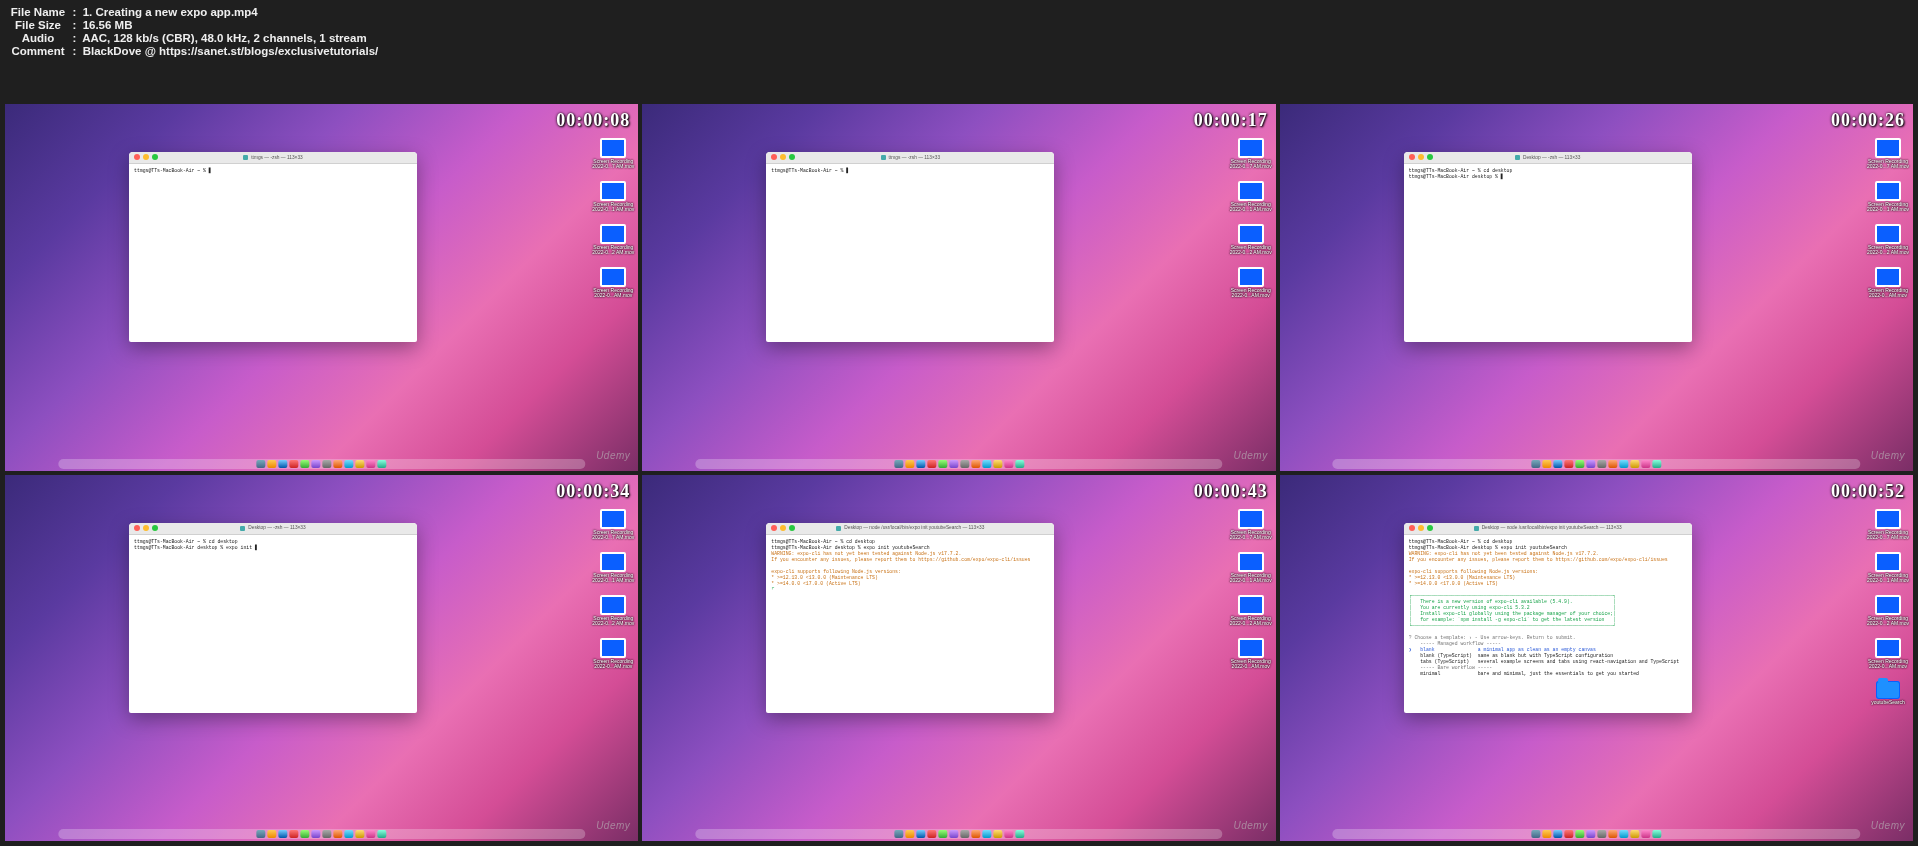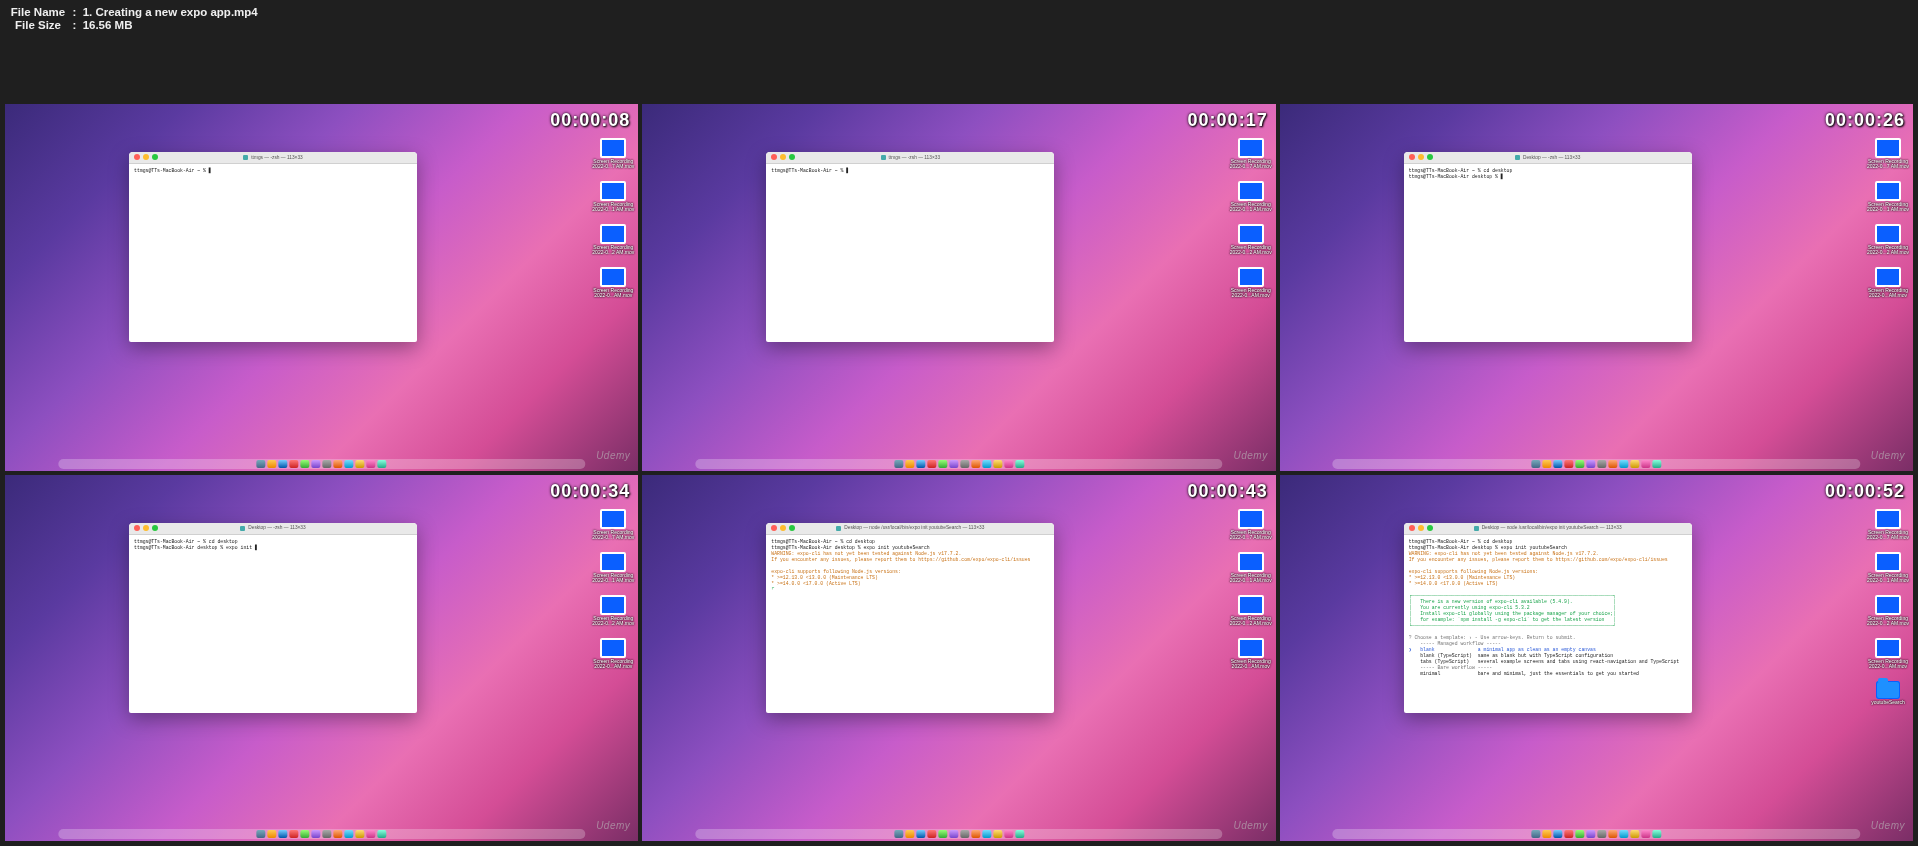--- a/index.html
+++ b/index.html
@@ -51,21 +51,21 @@
       #e96fb3 68%,
       #d44d96 82%,
       #7a2e66 100%);
   }
 
   
   .ts {
     position: absolute;
     top: 6px;
     right: 8px;
-    font-family: Liberation Sans, sans-serif;
+    font-family: Liberation Serif, serif;
     font-size: 18px;
     font-weight: bold;
     color: #fff;
     text-shadow: 0 0 3px #000, 1px 1px 2px #000;
     letter-spacing: 1px;
     text-align: right;
   }
 
   
   .deskicons {
@@ -200,20 +200,22 @@
   .torange{color:#c97318;}
   .tgrey { color:#777; }
   .tbox  { color:#19a34a; }
 </style>
 </head>
 <body>
 
 <div class="meta">
   <div class="meta-row"><span class="meta-label">File Name</span><span class="meta-sep">  :  </span><span class="meta-val">1. Creating a new expo app.mp4</span></div>
   <div class="meta-row"><span class="meta-label">File Size</span><span class="meta-sep">  :  </span><span class="meta-val">16.56 MB</span></div>
+  <div class="meta-row"><span class="meta-label">Audio</span><span class="meta-sep">  :  </span><span class="meta-val">AAC, 128 kb/s (CBR), 48.0 kHz, 2 channels, 1 stream</span></div>
+  <div class="meta-row"><span class="meta-label">Comment</span><span class="meta-sep">  :  </span><span class="meta-val">BlackDove @ https://sanet.st/blogs/exclusivetutorials/</span></div>
 </div>
 
 <div class="grid">
 
   <div class="frame">
     <div class="ts">00:00:08</div>
     <div class="deskicons">
       <div class="deskicon">
           <div class="chip"></div>
           <span class="lbl">Screen Recording</span>

